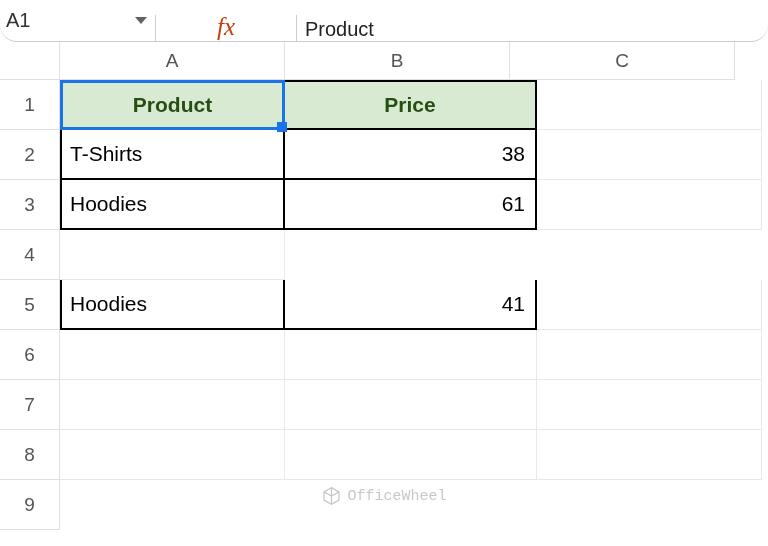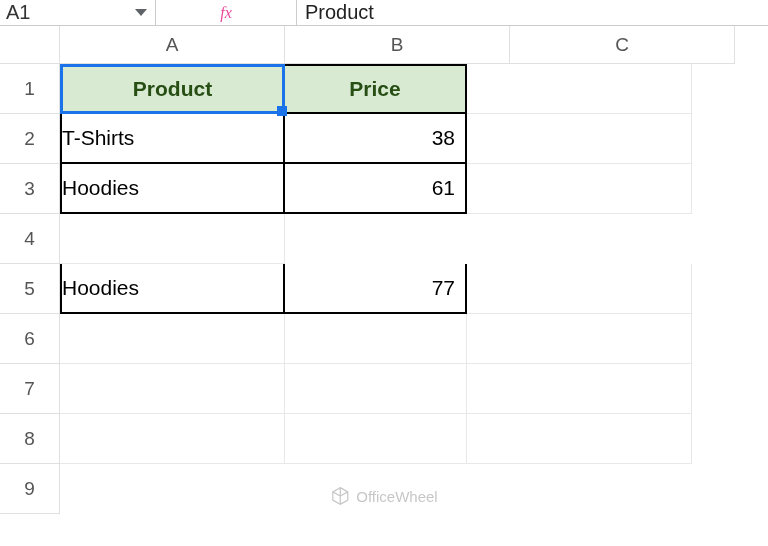--- a/index.html
+++ b/index.html
@@ -6,24 +6,25 @@
     body {
       font-family: Arial, sans-serif;
       background: #fff;
       width: 768px;
       height: 546px;
       overflow: hidden;
       position: relative;
     }
     .formula-bar {
       display: flex;
-      align-items: center;
-      height: 26px;
+      align-items: flex-end;
+      height: 42px;
       border-bottom: 1px solid #ccc;
       background: #fff;
+      border-radius: 17px;
     }
     .name-box {
       width: 155px;
       height: 100%;
       display: flex;
       align-items: center;
       padding-left: 6px;
       font-size: 20px;
       color: #333;
       position: relative;
@@ -42,22 +43,22 @@
       height: 26px;
       background: #ccc;
     }
     .fx-label {
       width: 140px;
       display: flex;
       align-items: center;
       justify-content: center;
       font-family: 'Times New Roman', serif;
       font-style: italic;
-      font-size: 16px;
-      color: #ec4899;
+      font-size: 25px;
+      color: #c2410c;
     }
     .formula-value {
       font-size: 20px;
       color: #222;
       padding-left: 8px;
     }
     .sheet-area {
       display: flex;
       position: relative;
     }
@@ -109,22 +110,22 @@
     .cell {
       border-right: 1px solid #e8e8e8;
       border-bottom: 1px solid #e8e8e8;
       display: flex;
       align-items: center;
       font-size: 21px;
       color: #000;
       position: relative;
       background: #fff;
     }
-    .cell.colA { width: 225px; }
-    .cell.colB { width: 182px; padding-right: 10px; justify-content: flex-end; text-align: right; }
+    .cell.colA { width: 225px; padding-left: 8px; }
+    .cell.colB { width: 252px; padding-right: 10px; justify-content: flex-end; text-align: right; }
     .cell.colC { width: 225px; }
     .table-border-cell {
       border-right: 2px solid #000 !important;
       border-bottom: 2px solid #000 !important;
     }
     .table-border-left {
       border-left: 2px solid #000 !important;
     }
     .table-border-top {
       border-top: 2px solid #000 !important;
@@ -160,21 +161,21 @@
       position: absolute;
       bottom: 40px;
       left: 50%;
       transform: translateX(-50%);
       display: flex;
       align-items: center;
       gap: 6px;
       color: #999;
       font-size: 15px;
       opacity: 0.55;
-      font-family: Liberation Sans, sans-serif;
+      font-family: Liberation Mono, monospace;
     }
     .watermark-icon {
       width: 20px;
       height: 20px;
     }
   </style>
 </head>
 <body>
 
 <div class="formula-bar">
@@ -226,21 +227,21 @@
       <div class="grid-row">
         <div class="cell colA table-border-cell table-border-left">Hoodies</div>
         <div class="cell colB table-border-cell">61</div>
         <div class="cell colC"></div>
       </div>
       <div class="grid-row">
         <div class="cell colC"></div>
       </div>
       <div class="grid-row">
         <div class="cell colA table-border-cell table-border-left">Hoodies</div>
-        <div class="cell colB table-border-cell">77</div>
+        <div class="cell colB table-border-cell">41</div>
         <div class="cell colC"></div>
       </div>
       <div class="grid-row">
         <div class="cell colA"></div>
         <div class="cell colB"></div>
         <div class="cell colC"></div>
       </div>
       <div class="grid-row">
         <div class="cell colA"></div>
         <div class="cell colB"></div>

